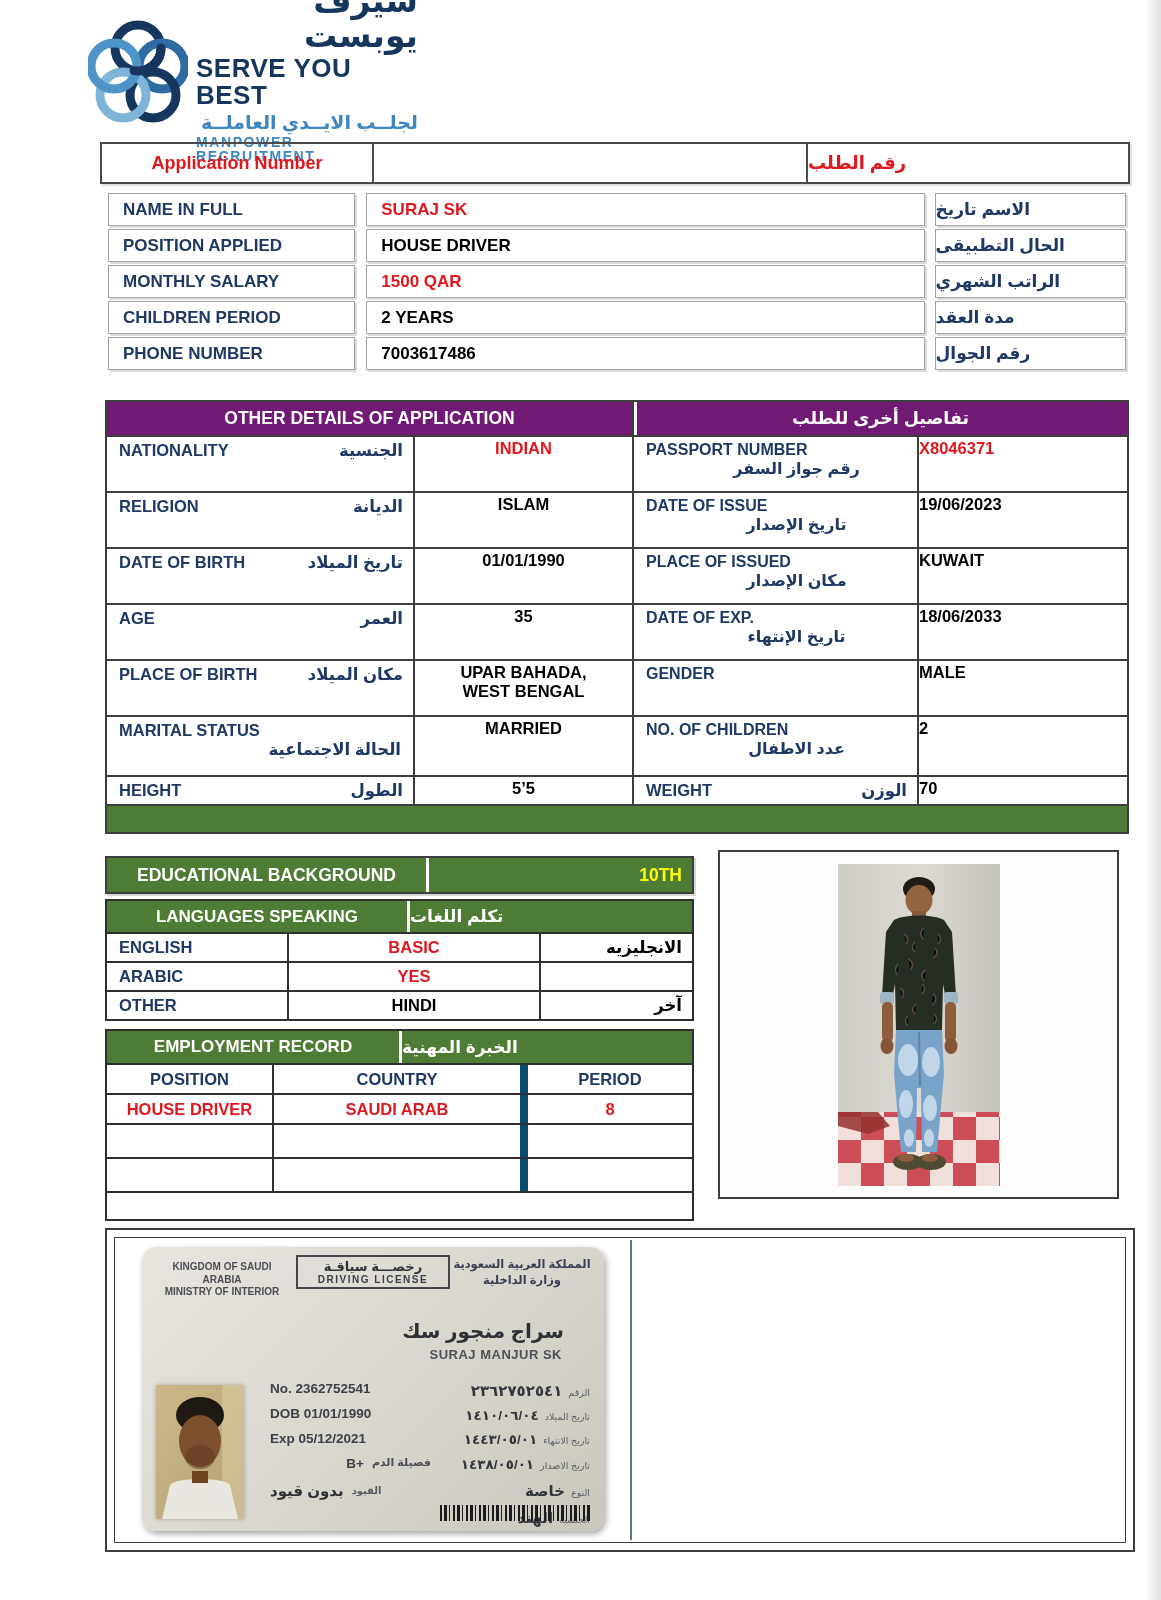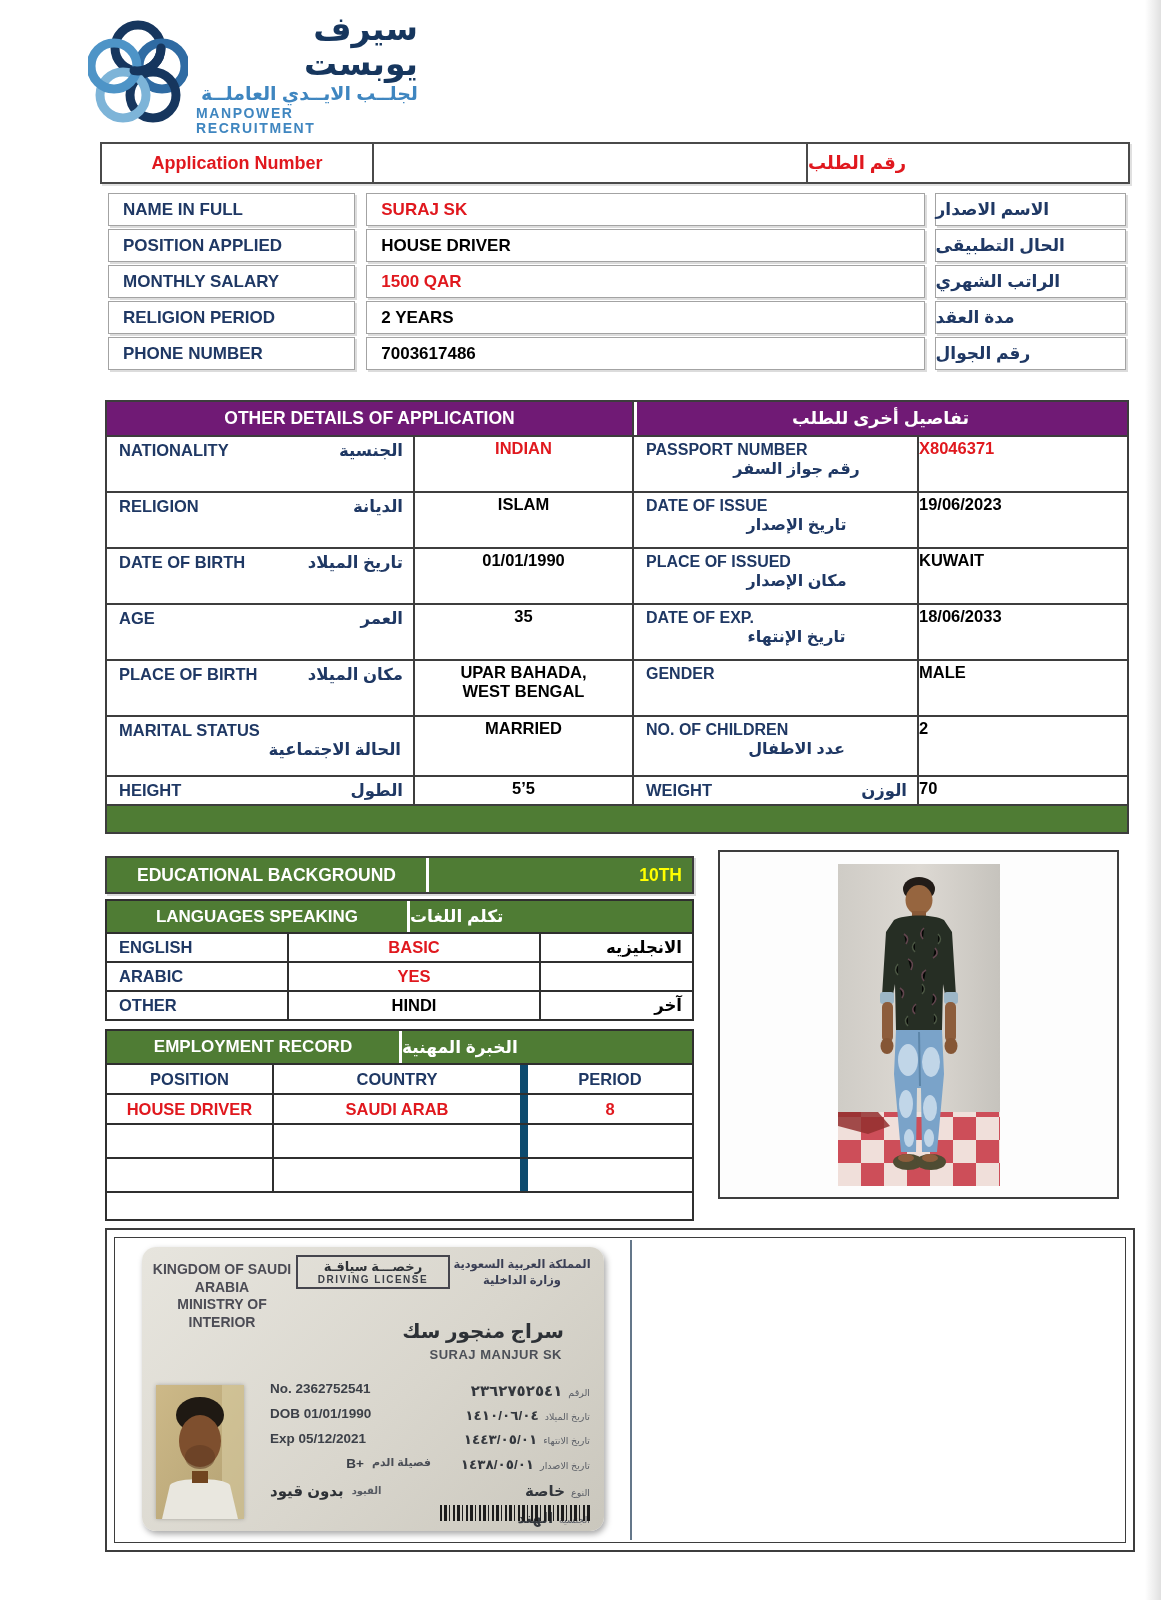--- a/index.html
+++ b/index.html
@@ -92,21 +92,21 @@
   .photo-box svg{margin-top:12px;}
 
   
   .lic-outer{left:105px;top:1228px;width:1026px;height:320px;border:2px solid #3d3d3d;background:#fff;}
   .lic-inner{position:absolute;left:7px;top:7px;right:7px;bottom:7px;border:1px solid #3d3d3d;}
   .lic-divider{position:absolute;left:523px;top:10px;bottom:10px;width:2px;background:#64778a;}
   .lic-card{position:absolute;left:35px;top:17px;width:462px;height:284px;border-radius:14px;
             background:linear-gradient(135deg,#e7e5de 0%,#d9d6cd 55%,#cac7bd 100%);
             box-shadow:2px 3px 6px rgba(0,0,0,0.35);overflow:hidden;color:#44484f;}
   .lic-top{position:absolute;left:10px;top:8px;width:442px;display:flex;align-items:flex-start;}
-  .lic-koa{font-size:14px;font-weight:bold;color:#4c4c55;line-height:1.25;text-align:center;width:140px;padding-top:6px;}
+  .lic-koa{font-size:10px;font-weight:bold;color:#4c4c55;line-height:1.25;text-align:center;width:140px;padding-top:6px;}
   .lic-titlebox{border:2px solid #45454d;width:142px;margin-left:4px;text-align:center;padding:2px 4px;}
   .lic-title-ar{font-size:13px;font-weight:bold;color:#2f3338;}
   .lic-title-en{font-size:10px;font-weight:bold;letter-spacing:1.5px;color:#3b3f47;}
   .lic-kar{flex:1;text-align:center;font-size:11.5px;font-weight:bold;color:#3a3f55;line-height:1.35;padding-top:2px;}
   .lic-name-ar{position:absolute;right:40px;top:72px;font-size:20px;font-weight:bold;color:#2d3136;}
   .lic-name-en{position:absolute;right:42px;top:100px;font-size:13px;font-weight:bold;color:#4c5058;letter-spacing:0.5px;}
   .lic-photo{position:absolute;left:14px;top:138px;width:88px;height:134px;box-shadow:0 0 4px rgba(0,0,0,0.25);}
   .lic-mid{position:absolute;left:128px;top:130px;width:165px;font-size:13.5px;font-weight:bold;color:#3c4048;line-height:1.85;}
   .lic-mid .blood-line{display:flex;justify-content:flex-end;gap:8px;padding-right:4px;}
   .lic-mid .blood-ar{font-size:11px;color:#4a4e56;}
@@ -132,49 +132,50 @@
         <circle cx="50" cy="30" r="23" stroke="#16365e" stroke-width="9"></circle>
         <circle cx="74" cy="48" r="23" stroke="#2f6ba3" stroke-width="9"></circle>
         <circle cx="65" cy="77" r="23" stroke="#16365e" stroke-width="9"></circle>
         <circle cx="35" cy="77" r="23" stroke="#7db4d8" stroke-width="9"></circle>
         <circle cx="26" cy="48" r="23" stroke="#4e94c7" stroke-width="9"></circle>
         <circle cx="50" cy="30" r="23" stroke="#16365e" stroke-width="9" stroke-dasharray="40 104"></circle>
       </g>
     </svg>
     <div class="logo-text">
       <div class="logo-ar" dir="rtl">سيرف يوبست</div>
+      <div class="logo-en">SERVE YOU BEST</div>
       <div class="logo-ar2" dir="rtl">لجلــب الايــدي العاملــة</div>
       <div class="logo-en2">MANPOWER RECRUITMENT</div>
     </div>
   </div>
 
   <div class="abs app-row">
     <div class="app-cell-l red">Application Number</div>
     <div class="app-cell-m"></div>
     <div class="app-cell-r red" dir="rtl">رقم الطلب</div>
   </div>
 
   <div class="abs t1">
     <div class="t1-row">
       <div class="t1-cell t1-label navy">NAME IN FULL</div>
       <div class="t1-cell t1-value red">SURAJ SK</div>
-      <div class="t1-cell t1-ar navy" dir="rtl">الاسم الاصدار</div>
+      <div class="t1-cell t1-ar navy" dir="rtl">الاسم تاريخ</div>
     </div>
     <div class="t1-row">
       <div class="t1-cell t1-label navy">POSITION APPLIED</div>
       <div class="t1-cell t1-value">HOUSE DRIVER</div>
       <div class="t1-cell t1-ar navy" dir="rtl">الحال التطبيقى</div>
     </div>
     <div class="t1-row">
       <div class="t1-cell t1-label navy">MONTHLY SALARY</div>
       <div class="t1-cell t1-value red">1500 QAR</div>
       <div class="t1-cell t1-ar navy" dir="rtl">الراتب الشهري</div>
     </div>
     <div class="t1-row">
-      <div class="t1-cell t1-label navy">RELIGION PERIOD</div>
+      <div class="t1-cell t1-label navy">CHILDREN PERIOD</div>
       <div class="t1-cell t1-value">2 YEARS</div>
       <div class="t1-cell t1-ar navy" dir="rtl">مدة العقد</div>
     </div>
     <div class="t1-row">
       <div class="t1-cell t1-label navy">PHONE NUMBER</div>
       <div class="t1-cell t1-value">7003617486</div>
       <div class="t1-cell t1-ar navy" dir="rtl">رقم الجوال</div>
     </div>
   </div>
 

